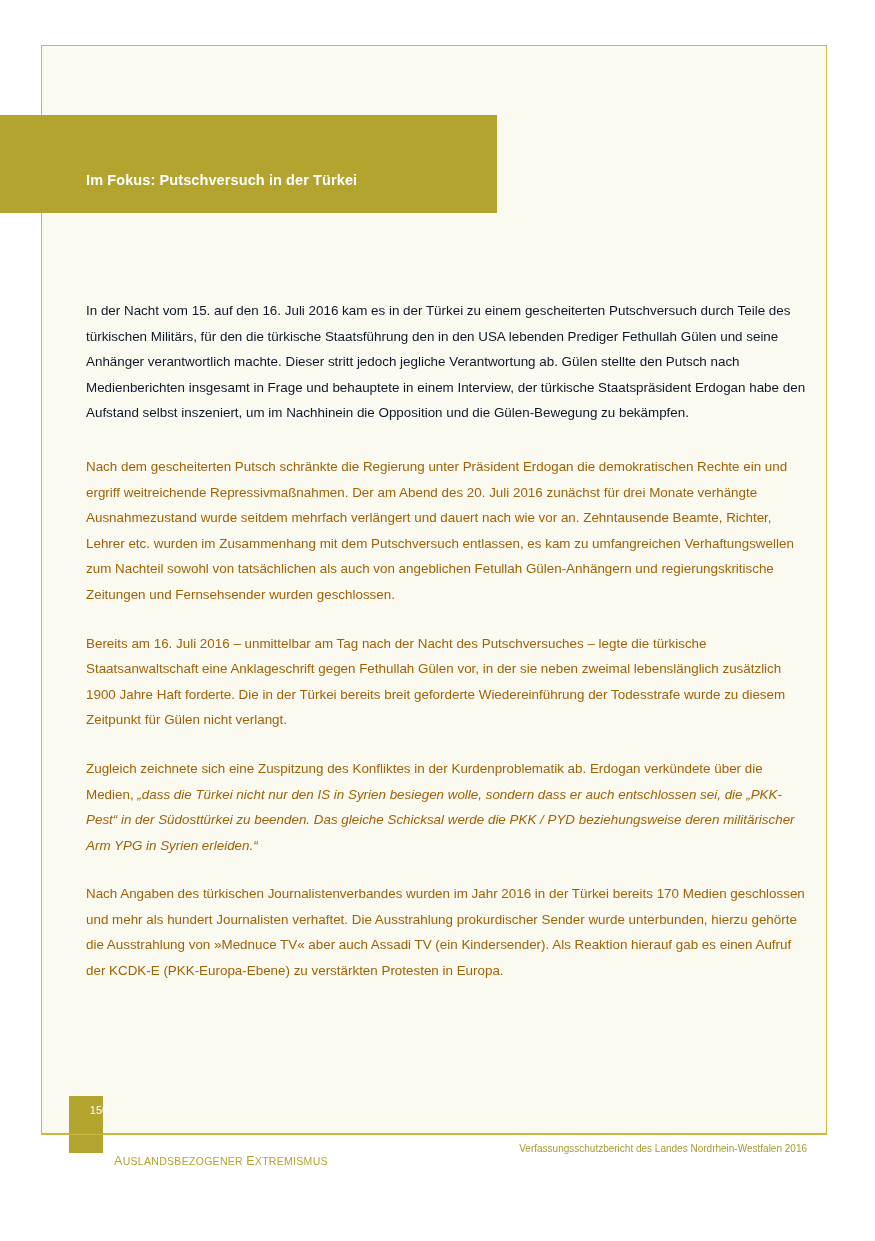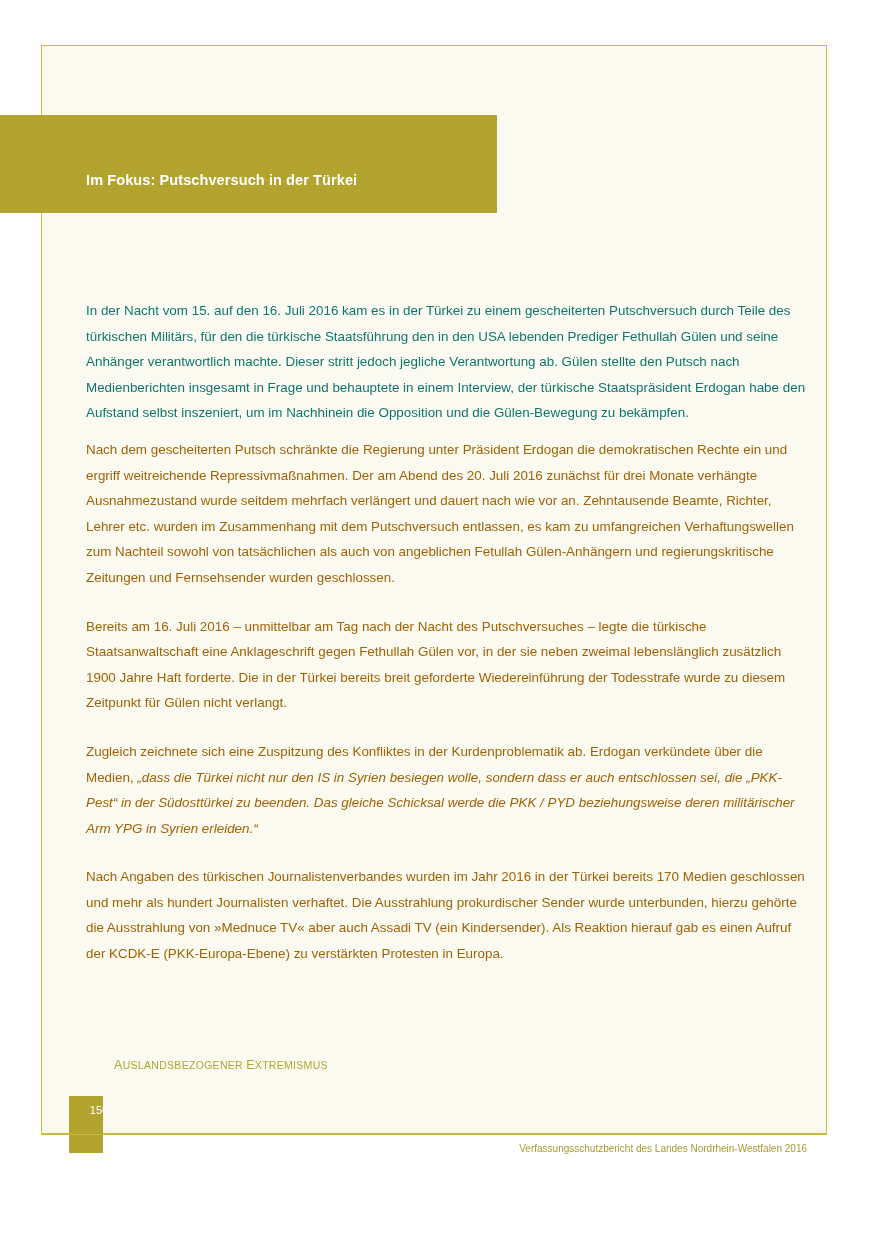--- a/index.html
+++ b/index.html
@@ -66,22 +66,22 @@
   }
 
   .para {
     margin: 0 0 23px 0;
     font-size: 13.4px;
     line-height: 25.6px;
     color: #a16207;
     text-align: left;
   }
   .para.lead {
-    color: #0f766e;
-    margin-bottom: 11px;
+    color: #0f172a;
+    margin-bottom: 28px;
   }
   .para.italic-block i {
     font-style: italic;
   }
   .bold {
     font-weight: normal;
   }
 
   
   .footer-num-box {
@@ -97,21 +97,21 @@
     left: 82px;
     top: 1104px;
     width: 34px;
     text-align: center;
     color: #ffffff;
     font-size: 11px;
   }
   .footer-section {
     position: absolute;
     left: 114px;
-    top: 1058px;
+    top: 1154px;
     color: #b3a430;
     font-size: 10.5px;
     letter-spacing: 0.3px;
   }
   .footer-section .sc-first {
     font-size: 12.5px;
   }
   .footer-rule {
     position: absolute;
     left: 41px;

